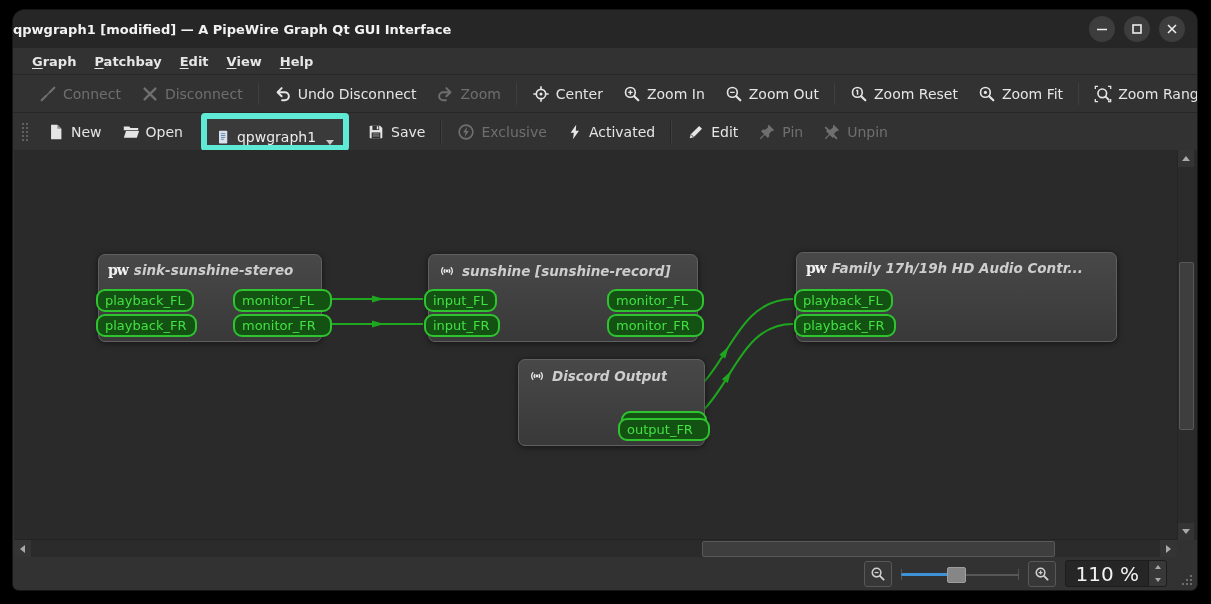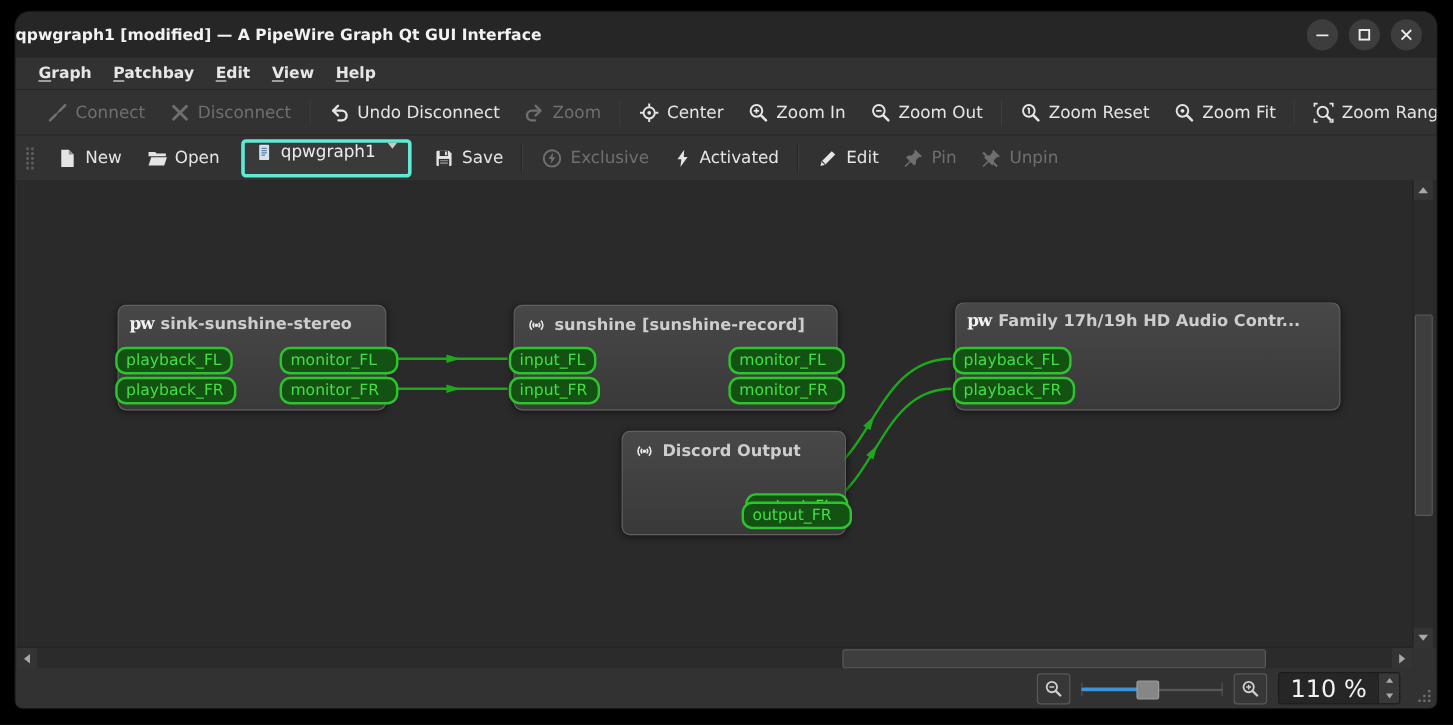--- a/index.html
+++ b/index.html
@@ -24,29 +24,29 @@
   .mn{text-decoration:underline;text-underline-offset:2px;}
   
   .toolbar{height:37px;background:#323232;display:flex;align-items:center;padding:0 4px;border-bottom:1px solid #272727;font-size:14px;}
   .tb-item{display:flex;align-items:center;gap:6px;padding:0 10px;height:28px;color:#e5e5e5;white-space:nowrap;}
   .tb-item.disabled{color:#6f6f6f;}
   .tb-item svg{flex:0 0 auto;}
   .tb-sep{width:1px;height:22px;background:#262626;border-right:1px solid #3f3f3f;margin:0 5px;}
   .tb-handle{width:8px;height:20px;margin:0 8px 0 4px;
     background-image:radial-gradient(circle,#606060 1px,transparent 1.3px);
     background-size:4px 4px;}
-  .combo{display:flex;align-items:flex-start;gap:6px;height:26px;border:3px solid #5eead4;border-radius:4px;background:#3a3a3a;padding:0 9px;margin:0 8px;color:#ececec;}
+  .combo{display:flex;align-items:flex-end;gap:6px;height:26px;border:6px solid #5eead4;border-radius:4px;background:#3a3a3a;padding:0 9px;margin:0 8px;color:#ececec;}
   .combo-arrow{width:0;height:0;border-left:4px solid transparent;border-right:4px solid transparent;border-top:5px solid #c9c9c9;margin-left:4px;}
   
   .canvas{position:absolute;left:1px;top:140px;width:1164px;height:390px;background:#2a2a2a;padding-left:40px;}
   .wires{position:absolute;left:0;top:0;}
   .node{position:absolute;background:linear-gradient(#484848,#393939);border:1px solid #606060;border-radius:7px;box-shadow:0 1px 6px rgba(0,0,0,.55);}
   .node-header{display:flex;align-items:center;gap:6px;padding:7px 9px;color:#cdcdcd;font-weight:bold;font-size:13.5px;white-space:nowrap;overflow:hidden;}
   .pw-glyph{font-size:14px;font-weight:bold;color:#f2f2f2;letter-spacing:-1px;font-family:"DejaVu Serif",serif;}
-  .node-title{overflow:hidden;text-overflow:ellipsis;}
+  .node-title{overflow:hidden;text-overflow:ellipsis;font-style:italic;}
   .port{
     position:absolute;box-sizing:border-box;height:23px;
     border:2px solid #2fc42f;border-radius:9px;background:#145214;color:#42e042;
     font-size:13px;line-height:19px;padding:0 7px;white-space:nowrap;overflow:hidden;
   }
   
   .hscroll{position:absolute;left:1px;bottom:33px;height:17px;width:1163px;background:#2b2b2b;border-top:1px solid #242424;}
   .vscroll{position:absolute;right:3px;top:140px;width:16px;height:390px;background:#2b2b2b;border-left:1px solid #242424;}
   .sbtn{position:absolute;background:#343434;display:flex;align-items:center;justify-content:center;}
   .hthumb{position:absolute;left:688px;top:1px;width:351px;height:14px;background:#3e3e3e;border:1px solid #585858;border-radius:2px;}

